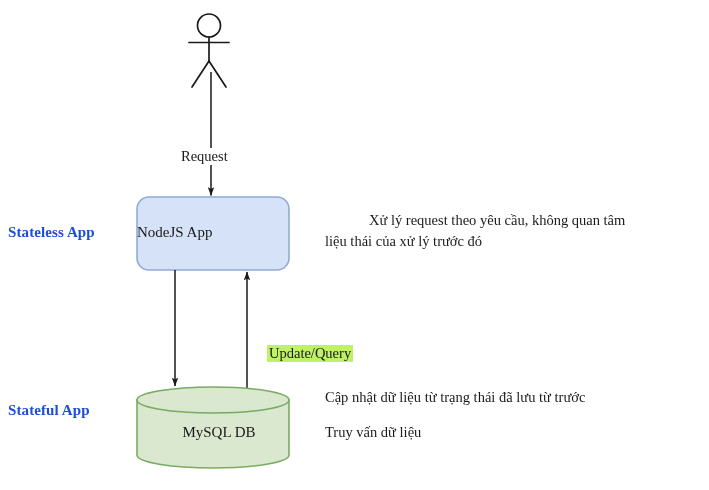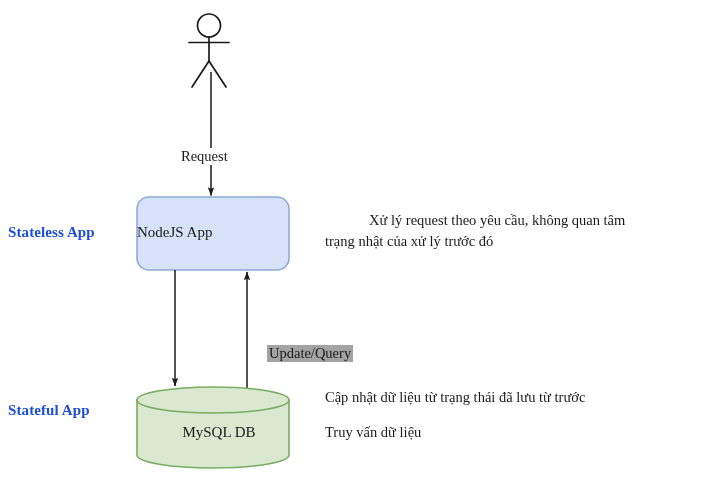--- a/index.html
+++ b/index.html
@@ -44,21 +44,21 @@
   .edge-label {
     font-size: 14.5px;
     margin-top: 28px;
   }
   .note-line {
     font-size: 14.5px;
   }
   .lbl-stateless { left: 8px;  top: 224px; }
   .lbl-stateful  { left: 8px;  top: 402px; }
   .lbl-request   { left: 179px; top: 120px; background: #ffffff; padding: 0 2px; }
-  .lbl-updatequery { left: 267px; top: 317px; background: #a3a3a3; padding: 0 2px; }
+  .lbl-updatequery { left: 267px; top: 317px; background: #bef264; padding: 0 2px; }
   .note-a1 { left: 325px; top: 212px; margin-left: 44px; }
   .note-a2 { left: 325px; top: 233px; }
   .note-b1 { left: 325px; top: 389px; }
   .note-b2 { left: 325px; top: 424px; }
   .box-title-node { left: 137px; top: 224px; width: 174px; text-align: left; }
   .box-title-db   { left: 137px; top: 424px; width: 164px; text-align: center; }
 </style>
 </head>
 <body>
 
@@ -100,19 +100,19 @@
   <div class="txt node-label box-title-node">NodeJS App</div>
 
   <div class="txt node-label box-title-db">MySQL DB</div>
 
   <div class="txt edge-label lbl-request">Request</div>
 
   <div class="txt edge-label lbl-updatequery">Update/Query</div>
 
   <div class="txt note-line note-a1">Xử lý request theo yêu cầu, không quan tâm</div>
 
-  <div class="txt note-line note-a2">trạng nhật của xử lý trước đó</div>
+  <div class="txt note-line note-a2">liệu thái của xử lý trước đó</div>
 
   <div class="txt note-line note-b1">Cập nhật dữ liệu từ trạng thái đã lưu từ trước</div>
 
   <div class="txt note-line note-b2">Truy vấn dữ liệu</div>
 
 </div>
 
 </body></html>

